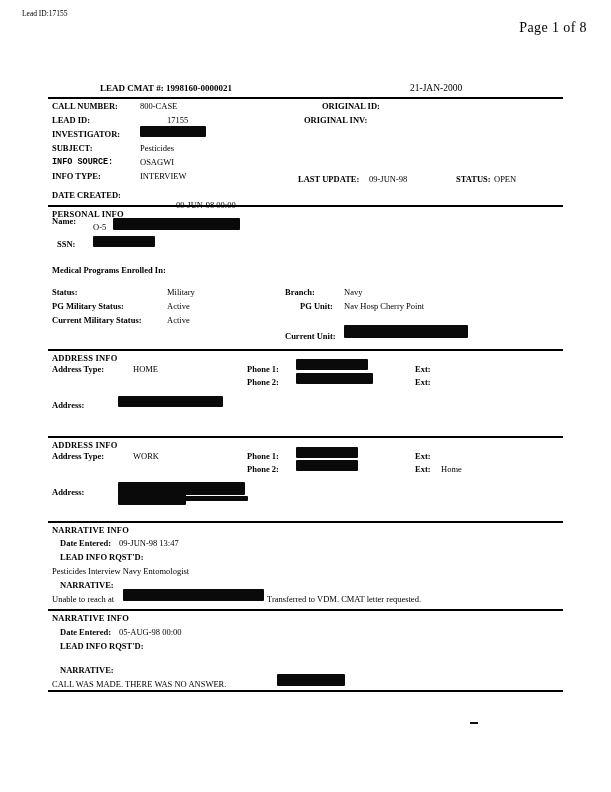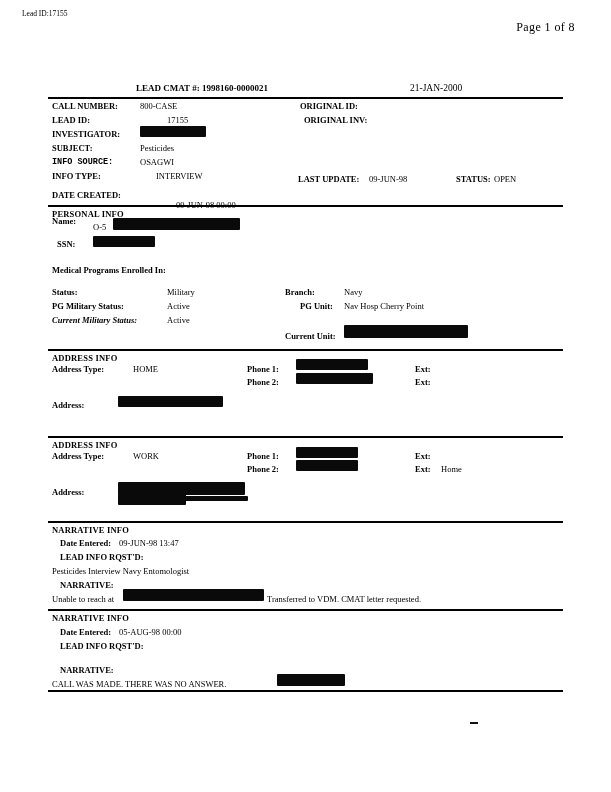--- a/index.html
+++ b/index.html
@@ -24,23 +24,23 @@
   
   .top-left-id {
     position: absolute;
     left: 22px;
     top: 9px;
     font-size: 7.5px;
     font-family: "Liberation Serif", serif;
   }
   .top-right-page {
     position: absolute;
-    right: 36px;
+    right: 24px;
     top: 20px;
-    font-size: 12px;
+    font-size: 14px;
     letter-spacing: 0.4px;
   }
 
   .report-title {
     position: absolute;
     left: 0;
     right: 0;
     top: 60px;
     text-align: center;
     font-size: 14px;
@@ -55,21 +55,20 @@
     top: 83px;
     height: 12px;
     font-size: 9px;
     font-weight: bold;
   }
   .cmat-label {
     position: absolute;
     left: 52px;
     top: 0;
     white-space: nowrap;
-    margin-left: 36px;
   }
   .cmat-date {
     position: absolute;
     left: 362px;
     top: 0;
     font-weight: normal;
     font-size: 9.5px;
   }
 
   
@@ -128,37 +127,37 @@
 
   <div class="cmat-row">
     <span class="cmat-label">LEAD CMAT #: 1998160-0000021</span>
     <span class="cmat-date">21-JAN-2000</span>
   </div>
 
   <div class="rule thick" style="left:48px; top:97px; width:515px;"></div>
 
   <div class="lbl" style="left:52px; top:101px;">CALL NUMBER:</div>
   <div class="val" style="left:140px; top:101px;">800-CASE</div>
-  <div class="lbl" style="left:300px; top:101px;">ORIGINAL ID:</div>
+  <div class="lbl" style="left:322px; top:101px;">ORIGINAL ID:</div>
 
   <div class="lbl" style="left:52px; top:115px;">LEAD ID:</div>
   <div class="val" style="left:167px; top:115px;">17155</div>
   <div class="lbl" style="left:304px; top:115px;">ORIGINAL INV:</div>
 
   <div class="lbl" style="left:52px; top:129px;">INVESTIGATOR:</div>
   <div class="redact" style="left:140px; top:126px; width:66px; height:11px;"></div>
 
   <div class="lbl" style="left:52px; top:143px;">SUBJECT:</div>
   <div class="val" style="left:140px; top:143px;">Pesticides</div>
 
   <div class="lbl" style="left:52px; top:157px;font-family:Liberation Mono, monospace;">INFO SOURCE:</div>
   <div class="val" style="left:140px; top:157px;">OSAGWI</div>
 
   <div class="lbl" style="left:52px; top:171px;">INFO TYPE:</div>
-  <div class="val" style="left:140px; top:171px;margin-left:16px;">INTERVIEW</div>
+  <div class="val" style="left:140px; top:171px;">INTERVIEW</div>
   <div class="lbl" style="left:298px; top:174px;">LAST UPDATE:</div>
   <div class="val" style="left:369px; top:174px;">09-JUN-98</div>
   <div class="lbl" style="left:456px; top:174px;">STATUS:</div>
   <div class="val" style="left:494px; top:174px;">OPEN</div>
 
   <div class="lbl" style="left:52px; top:190px;">DATE CREATED:</div>
   <div class="val" style="left:140px; top:200px;padding-left:36px;">09-JUN-98 00:00</div>
 
   <div class="rule thick" style="left:48px; top:205px; width:515px;"></div>
 
@@ -176,21 +175,21 @@
   <div class="lbl" style="left:52px; top:287px;">Status:</div>
   <div class="val" style="left:167px; top:287px;">Military</div>
   <div class="lbl" style="left:285px; top:287px;">Branch:</div>
   <div class="val" style="left:344px; top:287px;">Navy</div>
 
   <div class="lbl" style="left:52px; top:301px;">PG Military Status:</div>
   <div class="val" style="left:167px; top:301px;">Active</div>
   <div class="lbl" style="left:285px; top:301px;padding-left:15px;">PG Unit:</div>
   <div class="val" style="left:344px; top:301px;">Nav Hosp Cherry Point</div>
 
-  <div class="lbl" style="left:52px; top:315px;font-style:italic;">Current Military Status:</div>
+  <div class="lbl" style="left:52px; top:315px;">Current Military Status:</div>
   <div class="val" style="left:167px; top:315px;">Active</div>
 
   <div class="lbl" style="left:285px; top:331px;">Current Unit:</div>
   <div class="redact" style="left:344px; top:325px; width:124px; height:13px;"></div>
 
   <div class="rule thick" style="left:48px; top:349px; width:515px;"></div>
 
   <div class="block-title" style="left:52px; top:353px;">ADDRESS INFO</div>
 
   <div class="lbl" style="left:52px; top:364px;">Address Type:</div>

